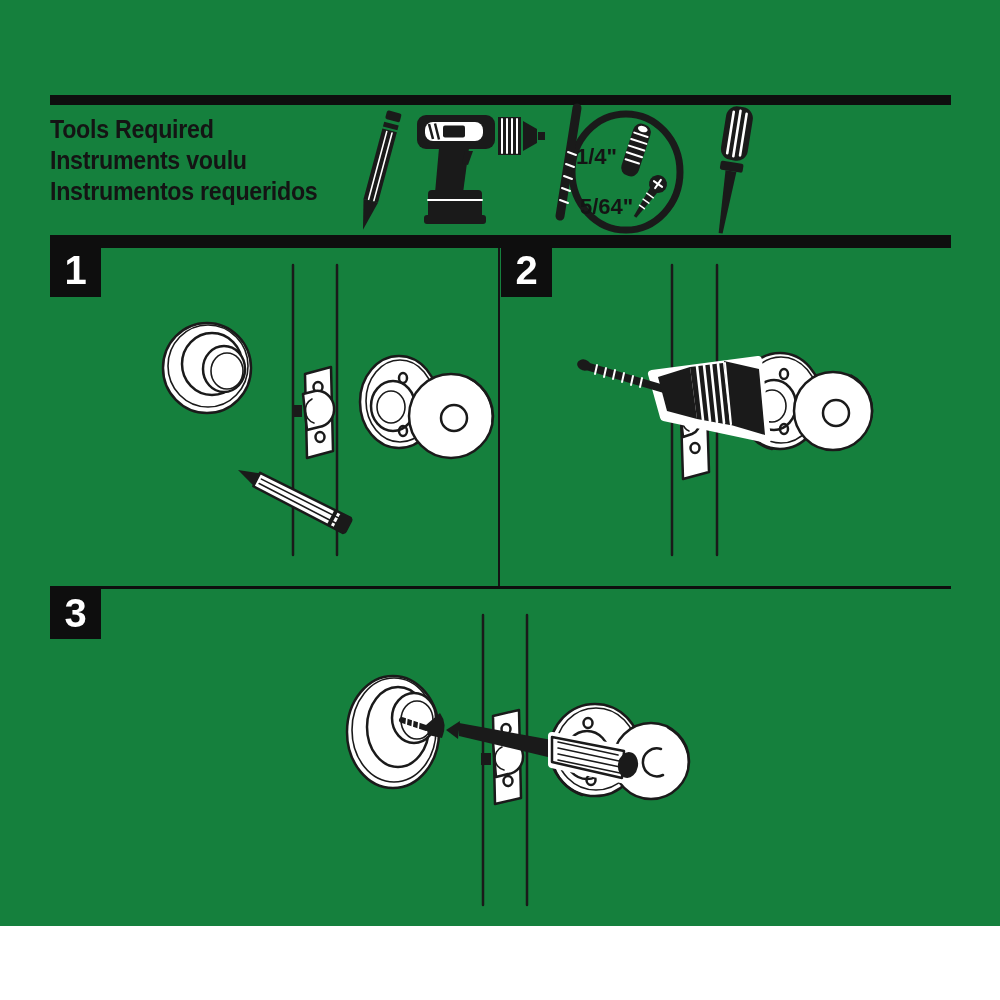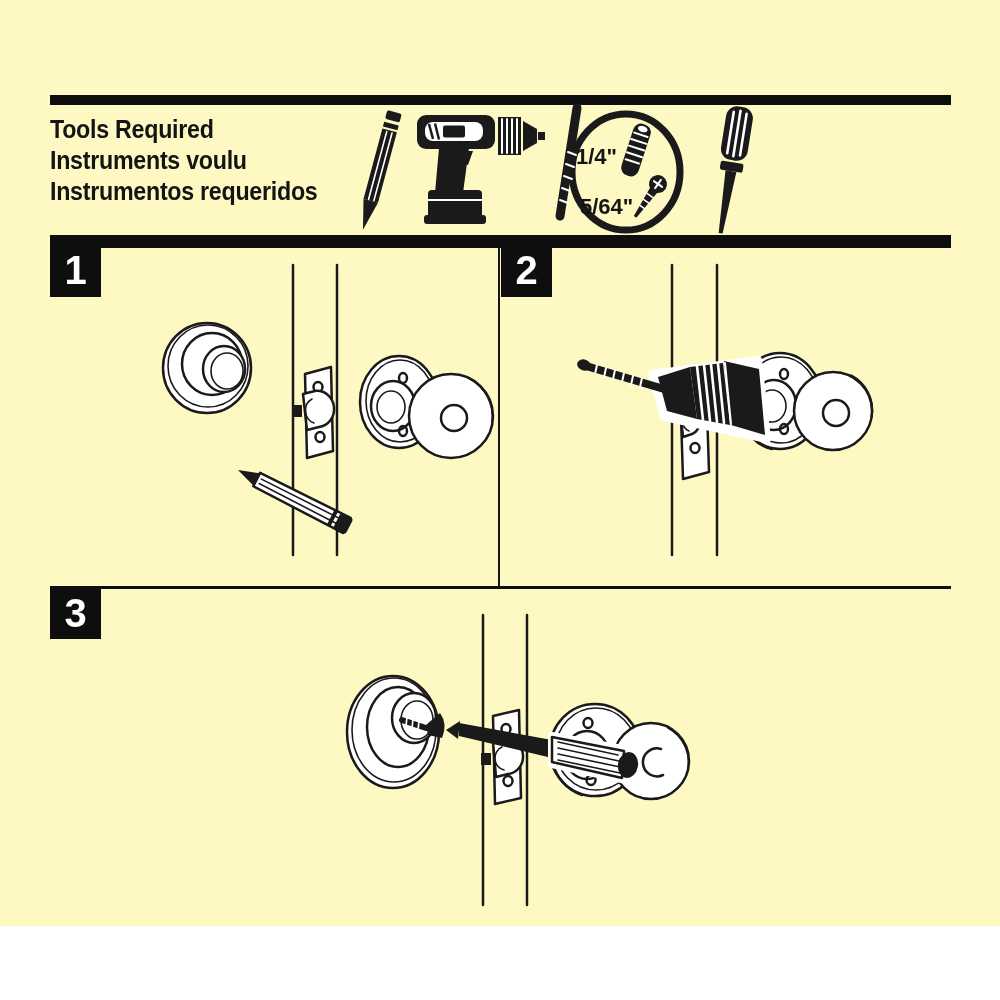--- a/index.html
+++ b/index.html
@@ -1,16 +1,16 @@
 <!DOCTYPE html>
 <html><head>
 <meta charset="utf-8">
 <style>
   html,body{margin:0;padding:0;background:#ffffff;}
-  .sheet{position:relative;width:1000px;height:926px;background:#fef9c3;overflow:hidden;
+  .sheet{position:relative;width:1000px;height:926px;background:#15803d;overflow:hidden;
          font-family:"Liberation Sans",sans-serif;color:#141414;}
   .abs{position:absolute;}
   .bar{position:absolute;background:#0e0e0e;}
   .tools-text{position:absolute;left:50px;top:114px;font-weight:bold;font-size:25px;
               line-height:31px;letter-spacing:-0.3px;transform:scaleX(.93);transform-origin:left top;
               color:#141414;white-space:nowrap;}
   .badge{position:absolute;width:51px;height:53px;background:#0e0e0e;color:#ffffff;
          display:flex;align-items:center;justify-content:center;font-weight:bold;font-size:40px;}
   .vdiv{position:absolute;background:#141414;}
   

